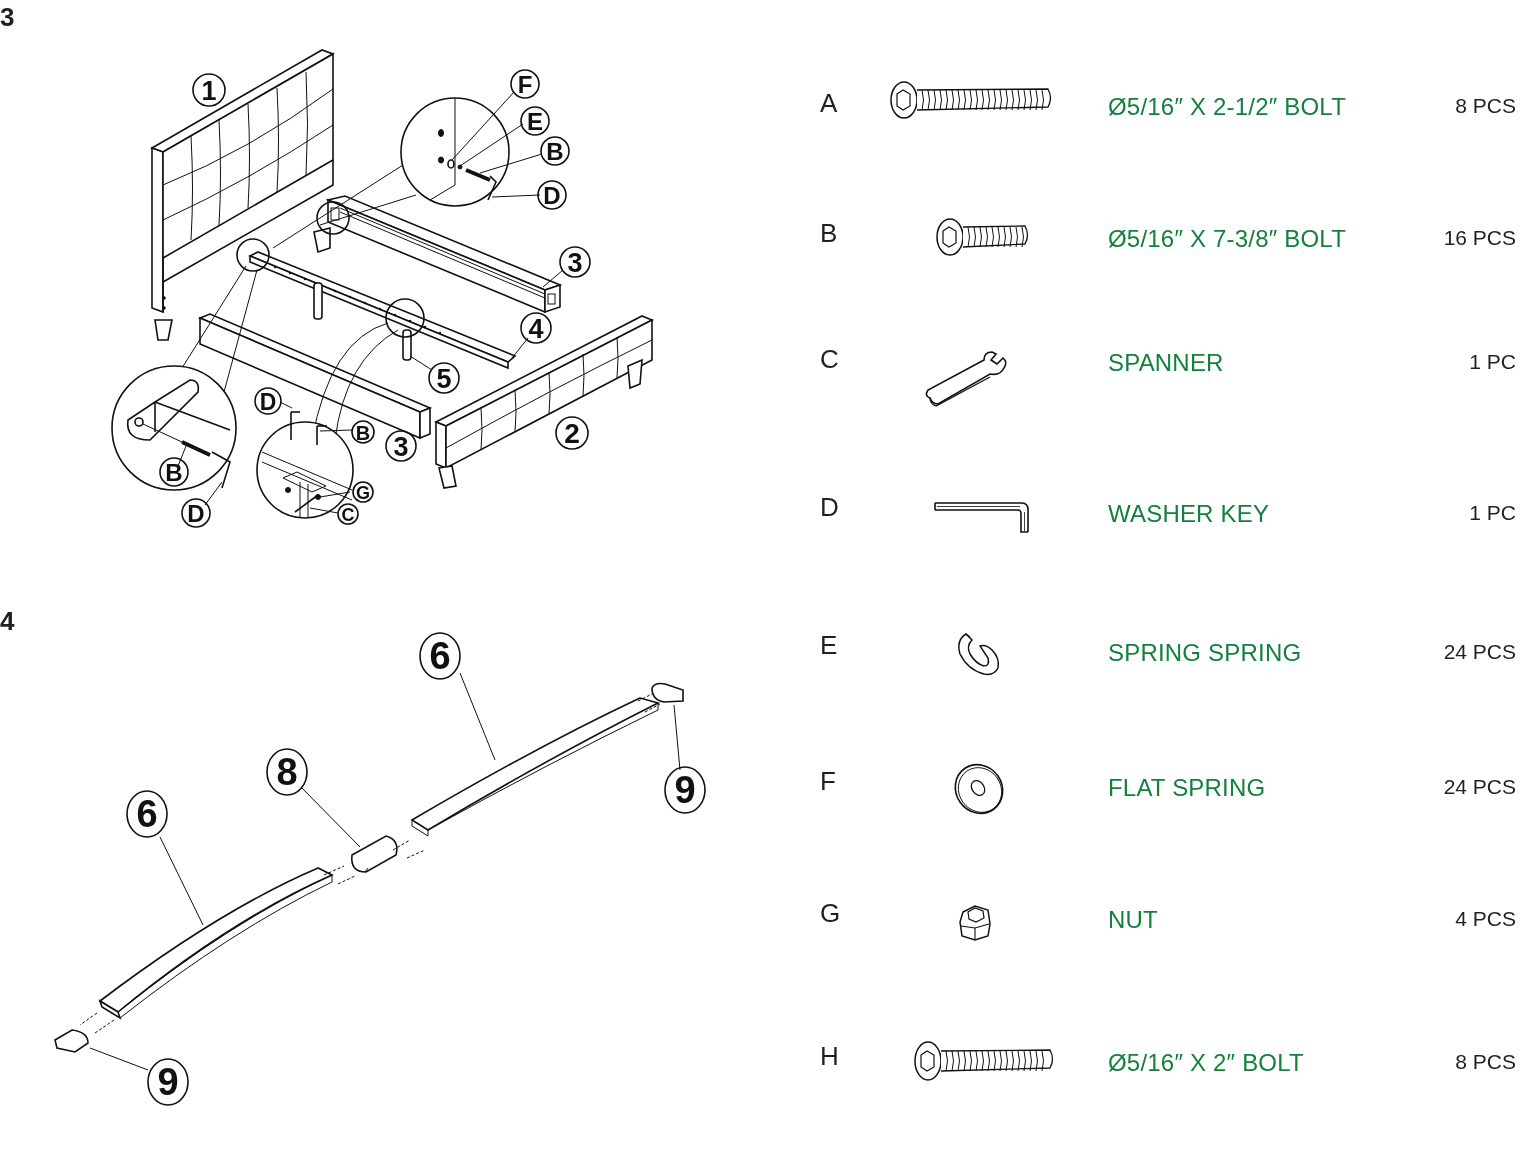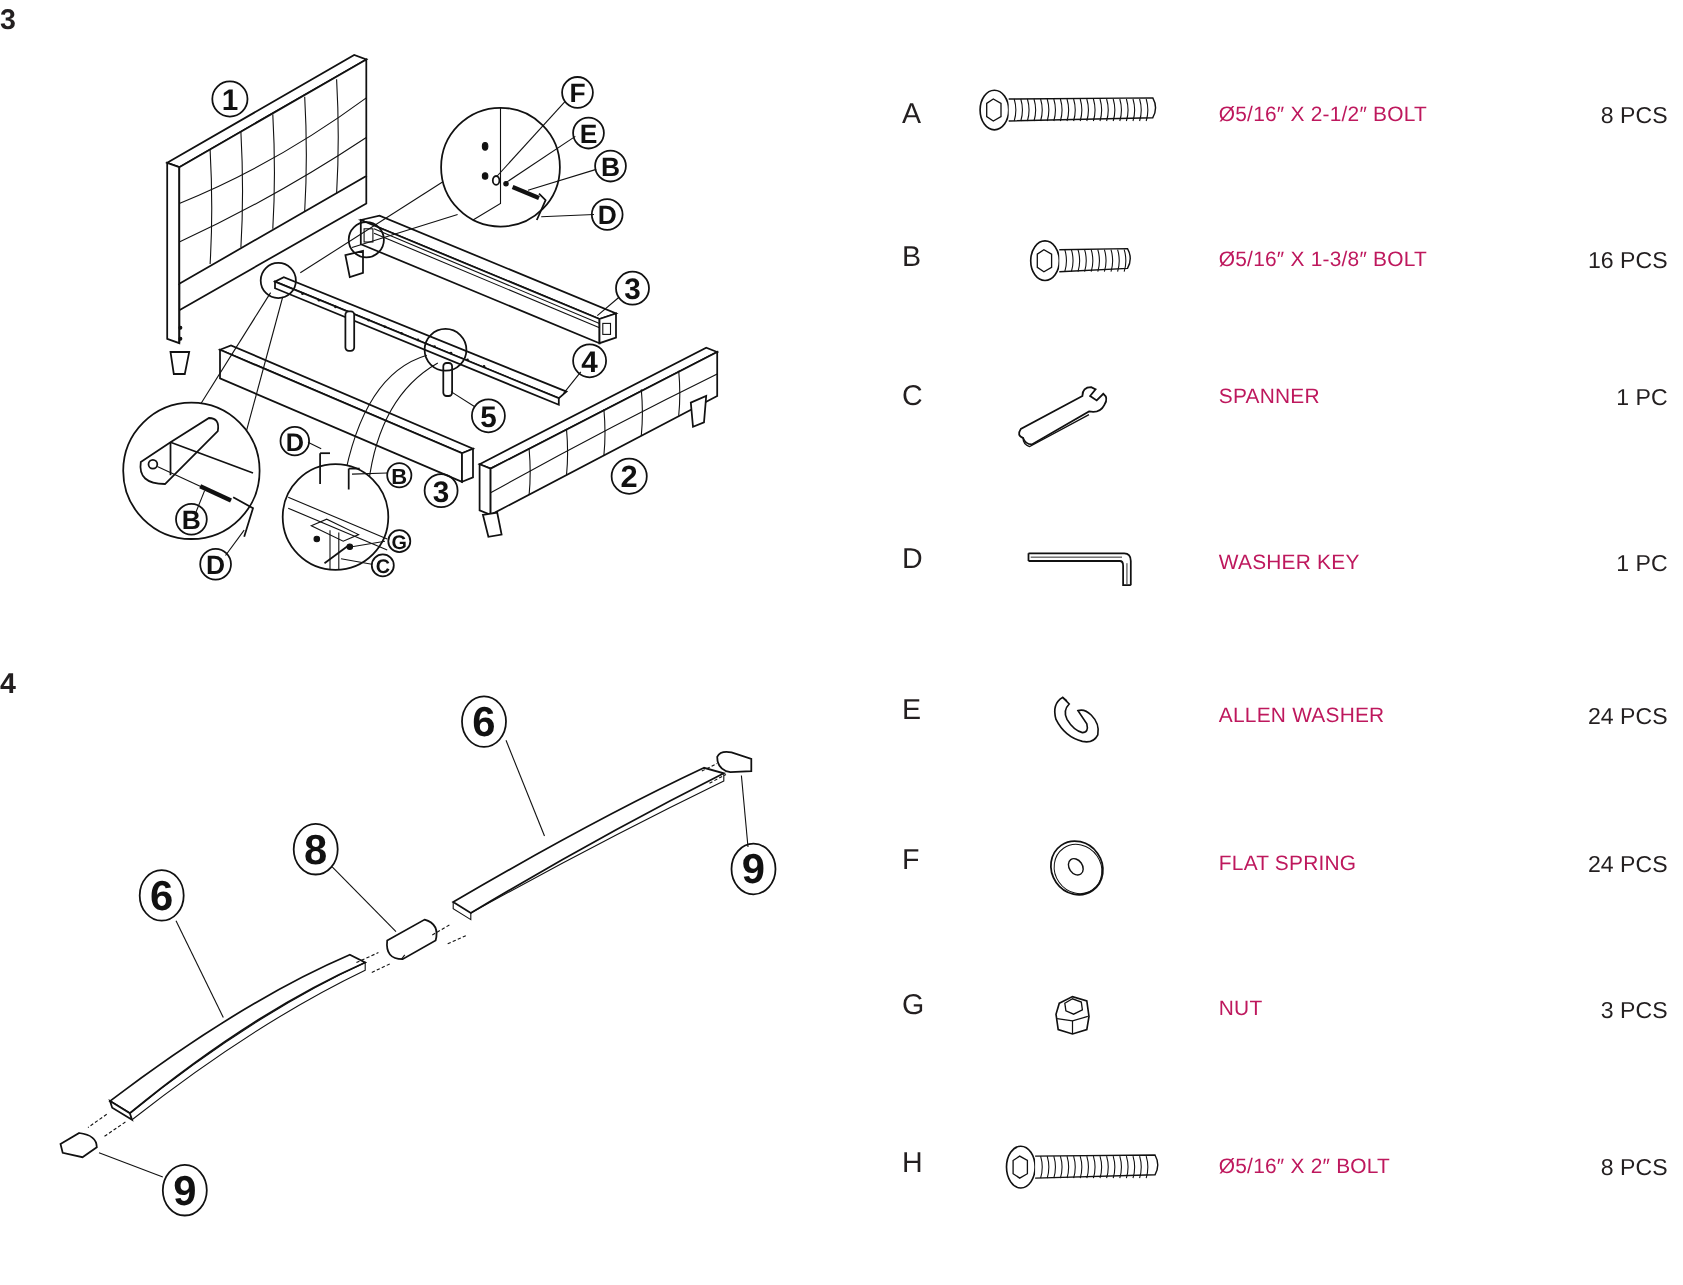--- a/index.html
+++ b/index.html
@@ -8,21 +8,21 @@
   .step-num { position:absolute; font-family:"Liberation Sans", sans-serif; font-weight:bold;
               font-size:26px; color:#231f20; line-height:1; }
   .diagram { position:absolute; }
   .diagram svg { display:block; }
   .callout-txt { font-family:"Liberation Sans", sans-serif; font-weight:bold; fill:#111; }
   .parts-row { position:absolute; left:0; width:1530px; height:60px; }
   .part-letter { position:absolute; left:820px; font-family:"Liberation Sans", sans-serif;
                  font-size:26px; color:#231f20; line-height:1; }
   .part-icon { position:absolute; left:880px; width:200px; height:70px; }
   .part-desc { position:absolute; left:1108px; font-family:"Liberation Sans", sans-serif;
-               font-size:19px; color:#be185d; line-height:1; letter-spacing:0.2px; }
+               font-size:24px; color:#15803d; line-height:1; letter-spacing:0.2px; }
   .part-qty { position:absolute; right:14px; font-family:"Liberation Sans", sans-serif;
               font-size:21px; color:#231f20; line-height:1; text-align:right; }
   .page-num { position:absolute; font-family:"Liberation Sans", sans-serif; font-size:14px;
               color:#333; line-height:1;margin-top:12px; }
   svg .ln { stroke:#111; fill:none; stroke-width:1.6; }
   svg .lnf { stroke:#111; fill:#fff; stroke-width:1.6; }
   svg .thin { stroke:#111; fill:none; stroke-width:1; }
   svg .blk { fill:#111; stroke:#111; }
 </style>
 </head>
@@ -317,21 +317,21 @@
     <div class="part-icon" style="top:-3px;">
       <svg width="200" height="60" viewBox="0 0 200 60">
         <ellipse cx="70" cy="20" rx="13" ry="18" fill="#fff" stroke="#111" stroke-width="1.5"></ellipse>
         <polygon points="63,14 69,10 76,14 76,26 69,30 63,26" fill="none" stroke="#111" stroke-width="1.2"></polygon>
         <path d="M83,10 L145,9 Q150,18 145,27 L83,30" fill="#fff" stroke="#111" stroke-width="1.3"></path>
         <g stroke="#111" stroke-width="1" fill="none">
           <path d="M88,10 q3,10 0,20 M94,10 q3,10 0,20 M100,10 q3,10 0,20 M106,10 q3,10 0,20 M112,10 q3,10 0,20 M118,10 q3,10 0,20 M124,10 q3,10 0,20 M130,10 q3,10 0,20 M136,10 q3,10 0,20 M142,10 q3,10 0,20"></path>
         </g>
       </svg>
     </div>
-    <div class="part-desc" style="top:7px;">Ø5/16″ X 1-3/8″ BOLT</div>
+    <div class="part-desc" style="top:7px;">Ø5/16″ X 7-3/8″ BOLT</div>
     <div class="part-qty" style="top:7px;">16 PCS</div>
   </div>
 
   <div class="parts-row" style="top:346px;">
     <div class="part-letter" style="top:0px;">C</div>
     <div class="part-icon" style="top:0px;">
       <svg width="200" height="70" viewBox="0 0 200 70">
         <path d="M50,52 Q44,50 48,44 L104,14 Q104,6 112,6 L116,8 L111,14 L117,18 L123,12 Q128,16 124,22 Q120,30 110,28 L58,58 Q52,58 50,52 Z" fill="#fff" stroke="#111" stroke-width="1.6"></path>
         <path d="M50,52 Q50,58 56,60 L110,31" fill="none" stroke="#111" stroke-width="1.2"></path>
       </svg>
@@ -356,21 +356,21 @@
   </div>
 
   <div class="parts-row" style="top:632px;">
     <div class="part-letter" style="top:0px;">E</div>
     <div class="part-icon" style="top:-8px;">
       <svg width="200" height="60" viewBox="0 0 200 60">
         <path d="M86,10 Q76,16 80,30 Q88,46 104,50 Q114,52 118,44 Q120,34 112,26 Q106,20 100,22 Q104,28 108,34 Q110,42 104,42 Q96,40 90,30 Q86,22 92,16 Z" fill="#fff" stroke="#111" stroke-width="1.5"></path>
         <path d="M86,10 L90,13" stroke="#111" stroke-width="1.2"></path>
       </svg>
     </div>
-    <div class="part-desc" style="top:9px;">ALLEN WASHER</div>
+    <div class="part-desc" style="top:9px;">SPRING SPRING</div>
     <div class="part-qty" style="top:9px;">24 PCS</div>
   </div>
 
   <div class="parts-row" style="top:768px;">
     <div class="part-letter" style="top:0px;">F</div>
     <div class="part-icon" style="top:-8px;">
       <svg width="200" height="60" viewBox="0 0 200 60">
         <ellipse cx="99" cy="29" rx="23" ry="25" transform="rotate(-35 99 29)" fill="#fff" stroke="#111" stroke-width="1.6"></ellipse>
         <ellipse cx="100" cy="30" rx="21" ry="23" transform="rotate(-35 100 30)" fill="none" stroke="#111" stroke-width="0.9"></ellipse>
         <ellipse cx="98" cy="28" rx="6" ry="8" transform="rotate(-35 98 28)" fill="#fff" stroke="#111" stroke-width="1.3"></ellipse>
@@ -384,21 +384,21 @@
     <div class="part-letter" style="top:0px;">G</div>
     <div class="part-icon" style="top:-2px;">
       <svg width="200" height="60" viewBox="0 0 200 60">
         <polygon points="83,14 95,8 108,12 110,26 108,38 95,42 82,38 80,24" fill="#fff" stroke="#111" stroke-width="1.5"></polygon>
         <polygon points="88,14 95,10 103,13 104,20 96,24 89,21" fill="none" stroke="#111" stroke-width="1.2"></polygon>
         <polyline points="81,28 95,30 109,26" fill="none" stroke="#111" stroke-width="1.1"></polyline>
         <line x1="95" y1="30" x2="95" y2="42" stroke="#111" stroke-width="1.1"></line>
       </svg>
     </div>
     <div class="part-desc" style="top:8px;">NUT</div>
-    <div class="part-qty" style="top:8px;">3 PCS</div>
+    <div class="part-qty" style="top:8px;">4 PCS</div>
   </div>
 
   <div class="parts-row" style="top:1043px;">
     <div class="part-letter" style="top:0px;">H</div>
     <div class="part-icon" style="top:-8px;">
       <svg width="200" height="60" viewBox="0 0 200 60">
         <ellipse cx="48" cy="26" rx="13" ry="19" fill="#fff" stroke="#111" stroke-width="1.5"></ellipse>
         <polygon points="41,20 47,16 54,20 54,32 47,36 41,32" fill="none" stroke="#111" stroke-width="1.2"></polygon>
         <path d="M61,16 L170,15 Q175,24 170,33 L61,36" fill="#fff" stroke="#111" stroke-width="1.3"></path>
         <g stroke="#111" stroke-width="1" fill="none">

